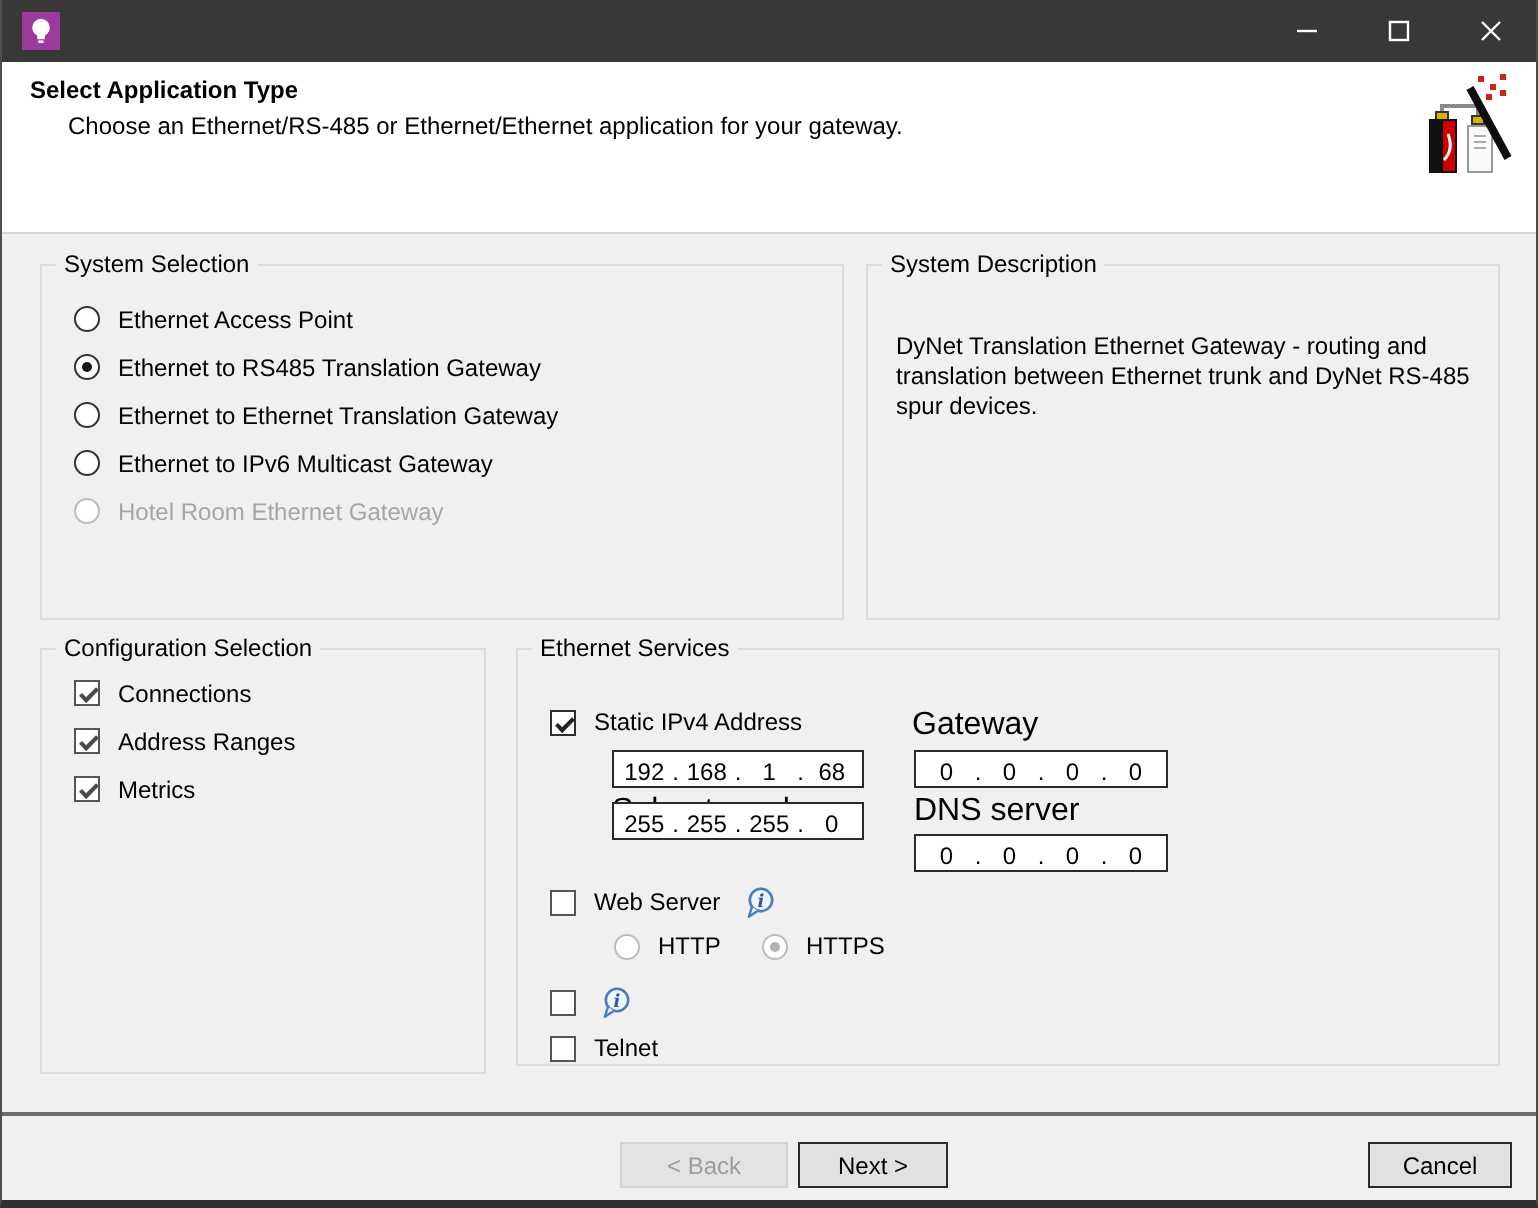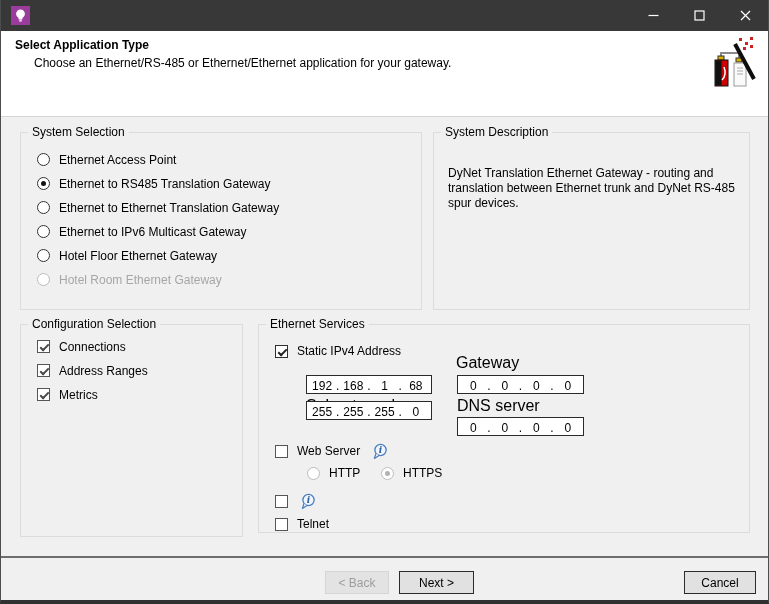--- a/index.html
+++ b/index.html
@@ -58,21 +58,21 @@
   .ipfield { position:absolute; height:19px; background:#fff; border:1px solid #2a2a2a; display:flex; align-items:flex-end; padding:0 2px; }
   .seg { flex:1; text-align:center; font-size:12px; }
   .ipdot { width:5px; text-align:center; font-size:12px; }
   .info-icon { width:18px; height:17px; margin-left:2px; flex:0 0 auto; }
 
   
   .sep { height:2px; background:#6d6d6d; }
   .footer { position:relative; height:42px; background:#f0f0f0; }
   .btn { position:absolute; top:13px; height:23px; background:#e1e1e1; border:1px solid #2b2b2b;
     font-family:"Liberation Sans", sans-serif; font-size:12px; color:#000; }
-  #btn-back   { left:309px; width:64px; background:#e3e3e3; border-color:#d5d5d5; color:#9d9d9d;margin-left:15px; }
+  #btn-back   { left:309px; width:84px; background:#e3e3e3; border-color:#d5d5d5; color:#9d9d9d; }
   #btn-next   { left:398px; width:75px; }
   #btn-cancel { left:683px; width:72px; }
 </style>
 </head>
 <body>
 
 <div class="window">
 
   <div class="titlebar">
     <span class="app-icon">
@@ -142,24 +142,20 @@
             <span class="opt-label">Ethernet to RS485 Translation Gateway</span>
           </div>
           <div class="opt-row">
             <span class="radio"></span>
             <span class="opt-label">Ethernet to Ethernet Translation Gateway</span>
           </div>
           <div class="opt-row">
             <span class="radio"></span>
             <span class="opt-label">Ethernet to IPv6 Multicast Gateway</span>
           </div>
-          <div class="opt-row">
-            <span class="radio"></span>
-            <span class="opt-label">Hotel Floor Ethernet Gateway</span>
-          </div>
           <div class="opt-row disabled">
             <span class="radio"></span>
             <span class="opt-label">Hotel Room Ethernet Gateway</span>
           </div>
         </div>
     </fieldset>
 
     <fieldset id="fs-sys-desc">
       <legend>System Description</legend>
       <div class="desc-text">DyNet Translation Ethernet Gateway - routing and translation between Ethernet trunk and DyNet RS-485 spur devices.</div>
@@ -179,21 +175,21 @@
           <div class="opt-row">
             <span class="cb checked"></span>
             <span class="opt-label">Metrics</span>
           </div>
         </div>
     </fieldset>
 
     <fieldset id="fs-eth">
       <legend>Ethernet Services</legend>
 
-      <div class="eth-row" style="left:16px; top:8px;">
+      <div class="eth-row" style="left:16px; top:18px;">
         <span class="cb dark checked"></span>
         <span class="opt-label">Static IPv4 Address</span>
       </div>
       <span class="eth-label" style="left:197px; top:23px;">Gateway</span>
 
       <div class="ipfield" style="left:47px; top:44px; width:126px;">
           <span class="seg">192</span>
           <span class="ipdot">.</span>
           <span class="seg">168</span>
           <span class="ipdot">.</span>

